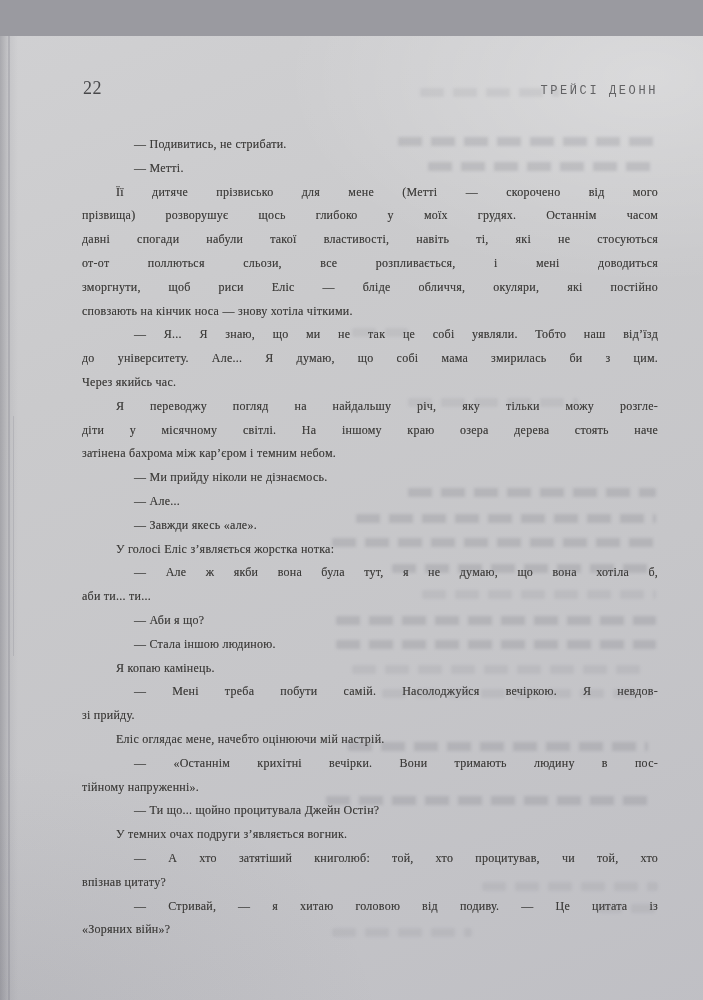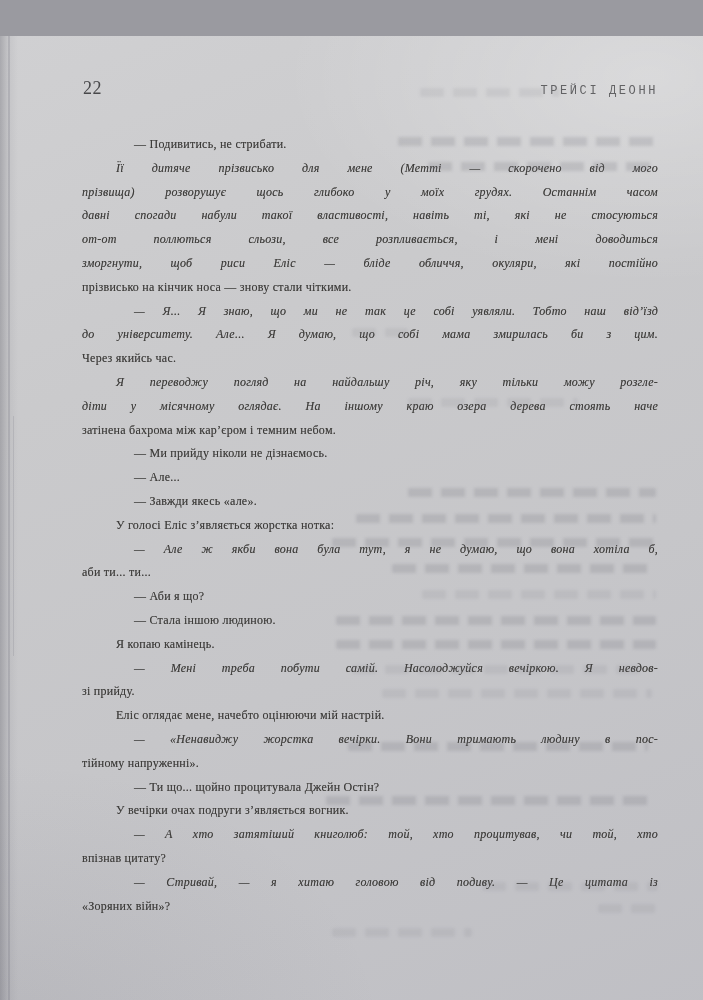--- a/index.html
+++ b/index.html
@@ -33,21 +33,21 @@
     letter-spacing:0.5px;}
   .running-header{position:absolute;left:82px;top:48px;width:576px;text-align:right;
     font-family:Liberation Mono, monospace;font-size:12px;
     letter-spacing:2.6px;color:#626264;}
 
   
   .text-block{position:absolute;left:82px;top:97px;width:576px;color:#3e3d3b;}
   .line{height:23.8px;line-height:23.8px;font-size:12px;letter-spacing:0.25px;
     overflow:hidden;white-space:nowrap;
     text-shadow:0 0 0.6px rgba(62,61,59,0.55);}
-  .line.just{white-space:normal;text-align:justify;text-align-last:justify;font-style:italic;}
+  .line.just{white-space:normal;text-align:justify;text-align-last:justify;}
   .line.ind-d{padding-left:52px;}
   .line.ind-p{padding-left:34px;}
 
   
   .smudge{position:absolute;height:9px;border-radius:2px;filter:blur(1.4px);
     background:repeating-linear-gradient(90deg,
       rgba(108,108,120,0.20) 0px, rgba(108,108,120,0.20) 24px,
       rgba(108,108,120,0.0) 24px, rgba(108,108,120,0.0) 33px);}
   .smudge.light{opacity:.55;}
 
@@ -57,48 +57,49 @@
 </head>
 <body>
 
 <div class="photo">
 
   <div class="page-number">22</div>
   <div class="running-header">ТРЕЙСІ ДЕОНН</div>
 
   <div class="text-block" id="text-block">
       <div class="line ind-d">— Подивитись, не стрибати.</div>
+      <div class="line ind-d">— Метті.</div>
       <div class="line just ind-p">Її дитяче прізвисько для мене (Метті — скорочено від мого</div>
       <div class="line just">прізвища) розворушує щось глибоко у моїх грудях. Останнім часом</div>
       <div class="line just">давні спогади набули такої властивості, навіть ті, які не стосуються</div>
       <div class="line just">от-от поллються сльози, все розпливається, і мені доводиться</div>
       <div class="line just">зморгнути, щоб риси Еліс — бліде обличчя, окуляри, які постійно</div>
-      <div class="line">прізвисько на кінчик носа — знову стали чіткими.</div>
+      <div class="line">сповзають на кінчик носа — знову хотіла чіткими.</div>
       <div class="line just ind-d">— Я... Я знаю, що ми не так це собі уявляли. Тобто наш від’їзд</div>
       <div class="line just">до університету. Але... Я думаю, що собі мама змирилась би з цим.</div>
       <div class="line">Через якийсь час.</div>
       <div class="line just ind-p">Я переводжу погляд на найдальшу річ, яку тільки можу розгле-</div>
-      <div class="line just">діти у місячному оглядає. На іншому краю озера дерева стоять наче</div>
+      <div class="line just">діти у місячному світлі. На іншому краю озера дерева стоять наче</div>
       <div class="line">затінена бахрома між кар’єром і темним небом.</div>
       <div class="line ind-d">— Ми прийду ніколи не дізнаємось.</div>
       <div class="line ind-d">— Але...</div>
       <div class="line ind-d">— Завжди якесь «але».</div>
       <div class="line ind-p">У голосі Еліс з’являється жорстка нотка:</div>
       <div class="line just ind-d">— Але ж якби вона була тут, я не думаю, що вона хотіла б,</div>
       <div class="line">аби ти... ти...</div>
       <div class="line ind-d">— Аби я що?</div>
       <div class="line ind-d">— Стала іншою людиною.</div>
       <div class="line ind-p">Я копаю камінець.</div>
       <div class="line just ind-d">— Мені треба побути самій. Насолоджуйся вечіркою. Я невдов-</div>
       <div class="line">зі прийду.</div>
       <div class="line ind-p">Еліс оглядає мене, начебто оцінюючи мій настрій.</div>
-      <div class="line just ind-d">— «Ненавиджу жорстка вечірки. Вони тримають людину в пос-</div>
+      <div class="line just ind-d">— «Останнім крихітні вечірки. Вони тримають людину в пос-</div>
       <div class="line">тійному напруженні».</div>
       <div class="line ind-d">— Ти що... щойно процитувала Джейн Остін?</div>
-      <div class="line ind-p">У вечірки очах подруги з’являється вогник.</div>
+      <div class="line ind-p">У темних очах подруги з’являється вогник.</div>
       <div class="line just ind-d">— А хто затятіший книголюб: той, хто процитував, чи той, хто</div>
       <div class="line">впізнав цитату?</div>
       <div class="line just ind-d">— Стривай, — я хитаю головою від подиву. — Це цитата із</div>
       <div class="line">«Зоряних війн»?</div>
     </div>
 
   <div class="smudge light" style="left:420px;top:52px;width:140px;"></div>
   <div class="smudge" style="left:398px;top:101px;width:258px;"></div>
   <div class="smudge" style="left:428px;top:126px;width:228px;"></div>
   <div class="smudge light" style="left:352px;top:292px;width:56px;"></div>

